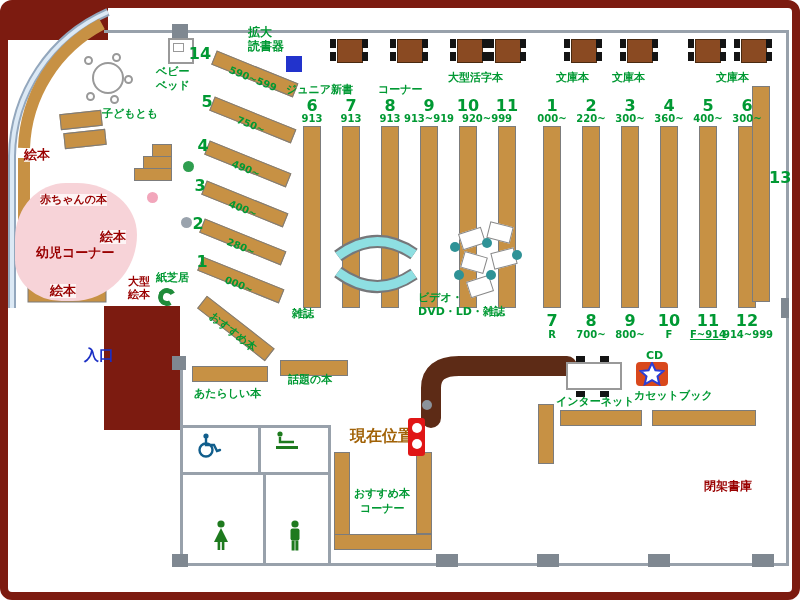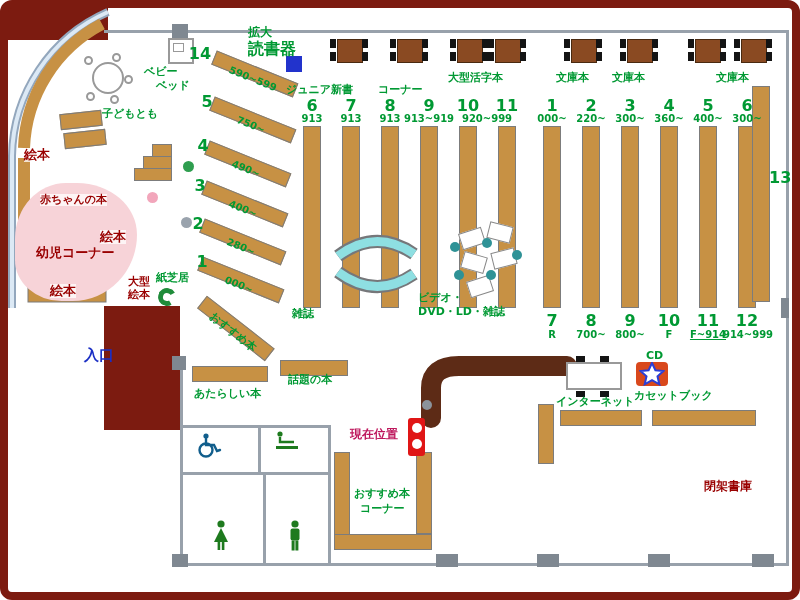--- a/index.html
+++ b/index.html
@@ -23,21 +23,21 @@
   .table38{position:absolute;width:38px;height:28px;top:36px;}
   .table38 .tt{position:absolute;left:7px;top:3px;width:24px;height:22px;background:#8a4a22;border:1px solid #4a2a10;}
   .table38 .c{position:absolute;width:6px;height:9px;background:#141414;}
   .avt{position:absolute;width:22px;height:15px;background:#fff;border:1px solid #888;}
   .teal{background:#2f9296;width:10px;height:10px;}
   .entrance-block{position:absolute;background:#7c1b10;}
   .marker{position:absolute;width:17px;height:38px;background:#e01616;border-radius:3px;z-index:25;}
   .marker i{position:absolute;left:3.5px;width:10px;height:10px;background:#fff;border-radius:50%;}
   .cicon{position:absolute;width:18px;height:18px;border:5px solid #1f8c3a;border-right-color:transparent;border-radius:50%;transform:rotate(15deg);box-sizing:border-box;}
   .blue{position:absolute;color:#1b2fc4;font-weight:bold;font-size:15px;z-index:20;}
-  .red{position:absolute;color:#be185d;font-weight:bold;font-size:12px;z-index:25;background:rgba(255,255,255,.75);}
+  .red{position:absolute;color:#a16207;font-weight:bold;font-size:16px;z-index:25;background:rgba(255,255,255,.75);}
   .whitebox{position:absolute;background:#fff;border:2px solid #999;box-sizing:border-box;}
   svg{position:absolute;}
 </style>
 </head>
 <body>
 
 <div class="map">
 
   <div class="abs entrance-block" style="left:8px;top:8px;width:100px;height:32px;background:#7c1b10;"></div>
   <div class="wall" style="left:104px;top:30px;width:685px;height:3px;"></div>
@@ -83,34 +83,34 @@
   <div class="shelf" style="left:143px;top:156px;width:29px;height:13px;z-index:3;"></div>
   <div class="shelf" style="left:134px;top:168px;width:38px;height:13px;z-index:3;"></div>
   <div class="dot" style="left:183px;top:161px;width:11px;height:11px;background:#2f9e4f;z-index:3;"></div>
   <div class="dot" style="left:147px;top:192px;width:11px;height:11px;background:#f2a6bb;z-index:3;"></div>
   <div class="dot" style="left:181px;top:217px;width:11px;height:11px;background:#9aa3ad;z-index:3;"></div>
   <div class="whitebox" style="left:168px;top:38px;width:26px;height:26px;z-index:3;">
       <div style="position:absolute;left:3px;top:3px;width:9px;height:7px;border:1px solid #999;"></div>
     </div>
   <div class="cicon" style="left:158px;top:288px;z-index:3;"></div>
 
-  <div class="g" style="left:144px;top:66px;">ベビー</div>
+  <div class="g" style="left:156px;top:66px;">ベビー</div>
   <div class="g" style="left:156px;top:80px;">ベッド</div>
   <div class="g" style="left:102px;top:108px;">子どもとも</div>
   <div class="r" style="left:24px;top:148px;font-size:13px;">絵本</div>
   <div class="r" style="left:100px;top:230px;font-size:13px;">絵本</div>
   <div class="r" style="left:50px;top:284px;font-size:13px;">絵本</div>
   <div class="r" style="left:40px;top:194px;font-size:11px;">赤ちゃんの本</div>
   <div class="r" style="left:36px;top:246px;font-size:13px;background:transparent;">幼児コーナー</div>
   <div class="r" style="left:128px;top:276px;font-size:11px;">大型</div>
   <div class="r" style="left:128px;top:289px;font-size:11px;">絵本</div>
   <div class="g" style="left:156px;top:272px;">紙芝居</div>
 
   <div class="g" style="left:248px;top:26px;font-size:12px;">拡大</div>
-  <div class="g" style="left:248px;top:40px;font-size:16px;">読書器</div>
+  <div class="g" style="left:248px;top:40px;font-size:12px;">読書器</div>
   <div class="abs" style="left:286px;top:56px;width:16px;height:16px;background:#2233cc;z-index:4;"></div>
 
   <div class="table38" style="left:330px;">
       <div class="tt"></div>
       <div class="c" style="left:0;top:3px;"></div>
       <div class="c" style="left:0;top:16px;"></div>
       <div class="c" style="right:0;top:3px;"></div>
       <div class="c" style="right:0;top:16px;"></div>
     </div>
   <div class="table38" style="left:390px;">

